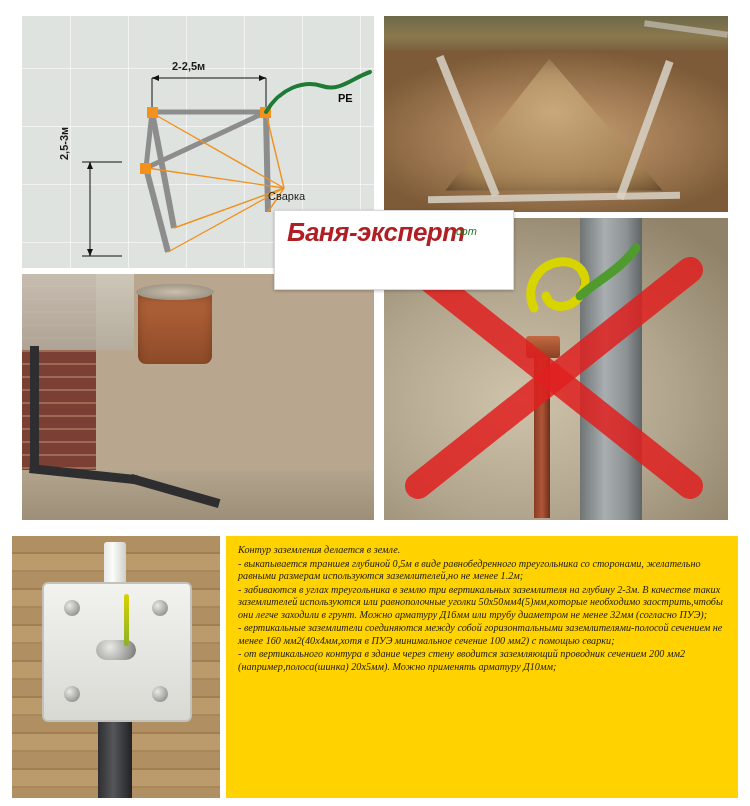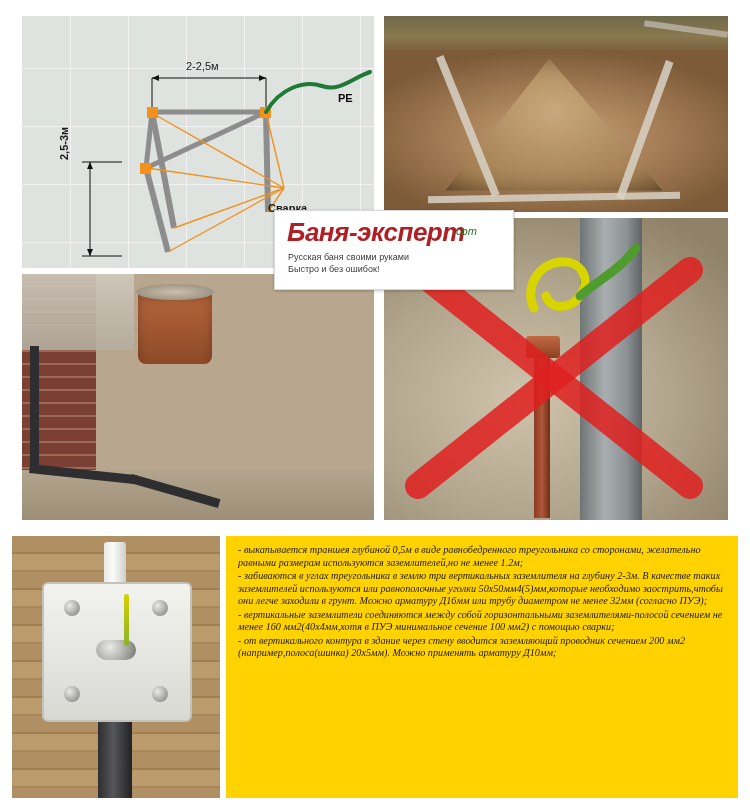--- a/index.html
+++ b/index.html
@@ -45,23 +45,23 @@
     background-position: -10px -6px;
   }
   .sch-svg { position: absolute; inset: 0; }
   .sch-label {
     position: absolute;
     font-size: 11px;
     color: #1a1a1a;
     font-family: "Liberation Sans", sans-serif;
     white-space: nowrap;
   }
-  .lbl-side   { left: 164px; top: 44px; font-weight: normal; }
+  .lbl-side   { left: 150px; top: 44px; font-weight: bold; }
   .lbl-pe     { left: 316px; top: 28px; font-weight: bold; color:#0a0a0a;margin-top:48px; }
-  .lbl-weld   { left: 246px; top: 186px; font-weight: bold; }
+  .lbl-weld   { left: 246px; top: 174px; }
   .lbl-depth  {
     left: 36px; top: 144px;
     transform: rotate(-90deg);
     transform-origin: left top;
     font-weight: bold;
   }
 
   
   .panel-trench {
     position: absolute;
@@ -332,24 +332,20 @@
     <div class="trench-pit"></div>
     <div class="trench-line" style="left:44px;  top:178px; width:252px; height:7px; transform:rotate(-1deg);"></div>
     <div class="trench-line" style="left:52px;  top:42px;  width:8px;  height:150px; transform:rotate(-22deg); transform-origin:top left;"></div>
     <div class="trench-line" style="left:282px; top:44px;  width:8px;  height:146px; transform:rotate(20deg); transform-origin:top left;"></div>
     <div class="trench-line" style="left:260px; top:10px;  width:84px; height:6px;  transform:rotate(8deg); background:#b9b1a2;"></div>
   </div>
 
   <div class="logo-card">
     <div class="logo-title">Баня-эксперт</div>
     <div class="logo-dotcom">.com</div>
-    <div class="logo-sub">
-      <span>Русская баня своими руками</span><br>
-      <span>Быстро и без ошибок!</span>
-    </div>
   </div>
 
   <div class="panel-brick">
     <div class="brick-dirt"></div>
     <div class="brick-wall"></div>
     <div class="brick-concrete"></div>
     <div class="brick-ground"></div>
     <div class="brick-bucket"></div>
     <div class="brick-bucket-top"></div>
     <div class="brick-strip" style="left:8px;  top:72px;  width:9px;  height:126px;"></div>
@@ -380,18 +376,19 @@
     <div class="box-body"></div>
     <div class="box-bolt" style="left:52px;  top:64px;  width:16px; height:16px;"></div>
     <div class="box-bolt" style="left:140px; top:64px;  width:16px; height:16px;"></div>
     <div class="box-bolt" style="left:52px;  top:150px; width:16px; height:16px;"></div>
     <div class="box-bolt" style="left:140px; top:150px; width:16px; height:16px;"></div>
     <div class="box-bolt" style="left:84px;  top:104px; width:40px; height:20px; border-radius:10px;"></div>
     <div class="box-wire-y"></div>
   </div>
 
   <div class="text-panel">
+    <p class="first">Контур заземления делается в земле.</p>
     <p>- выкапывается траншея глубиной 0,5м в виде равнобедренного треугольника со сторонами, желательно равными размерам используются заземлителей,но не менее 1.2м;</p>
     <p>- забиваются в углах треугольника в землю три вертикальных заземлителя на глубину 2-3м. В качестве таких заземлителей используются или равнополочные уголки 50х50мм4(5)мм,которые необходимо заострить,чтобы они легче заходили в грунт. Можно  арматуру Д16мм или трубу диаметром не менее 32мм (согласно ПУЭ);</p>
     <p>- вертикальные заземлители соединяются между собой горизонтальными заземлителями-полосой сечением не менее 160 мм2(40х4мм,хотя в ПУЭ минимальное сечение 100 мм2) с помощью сварки;</p>
     <p>- от вертикального контура  в здание через стену вводится заземляющий проводник сечением  200 мм2 (например,полоса(шинка) 20х5мм). Можно применять арматуру Д10мм;</p>
   </div>
 </div>
 
 </body></html>

